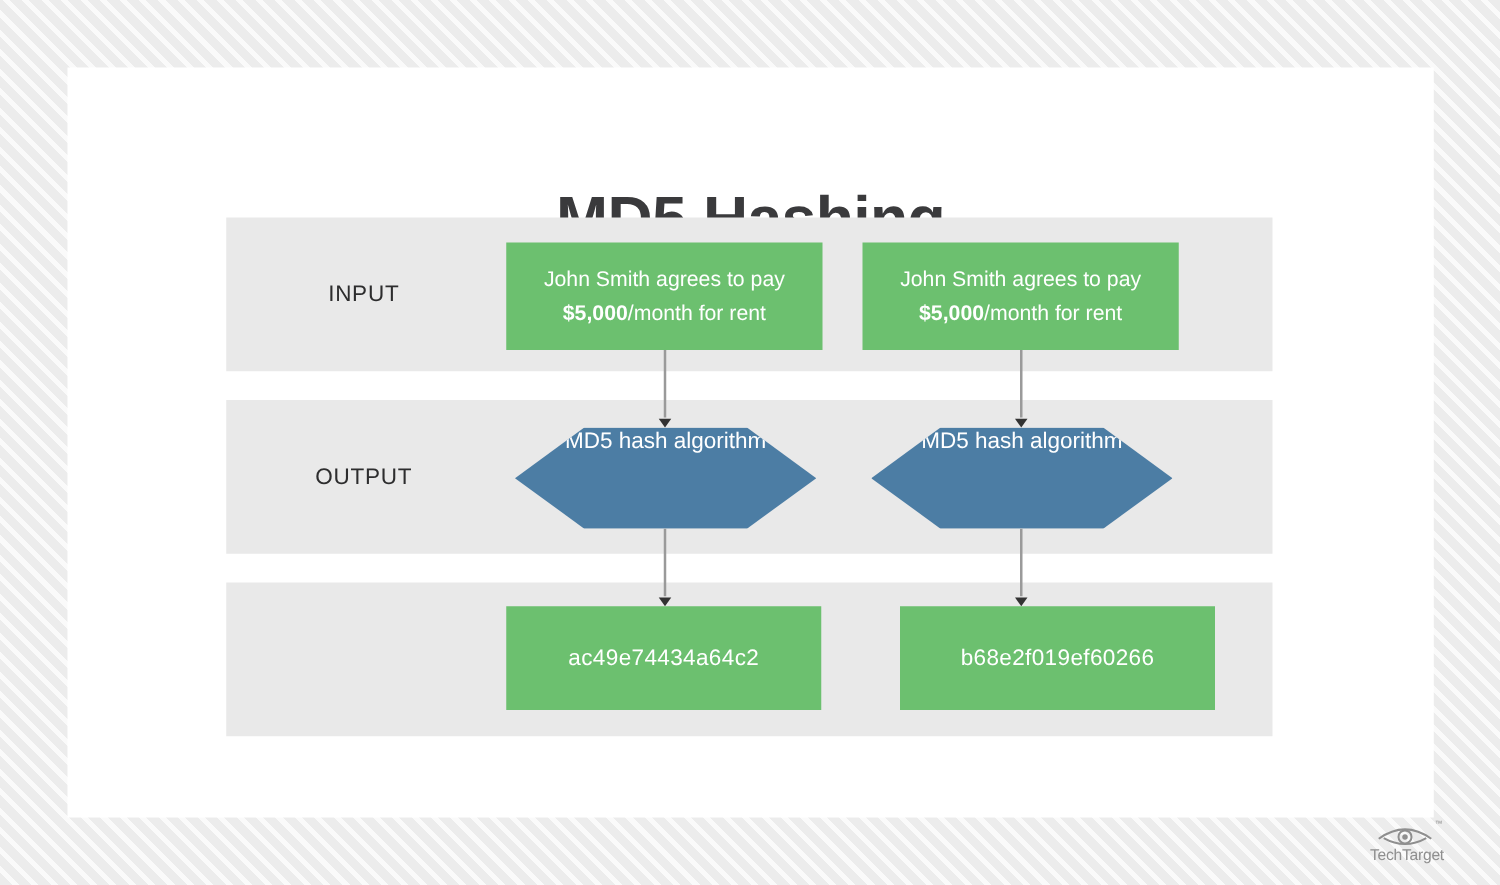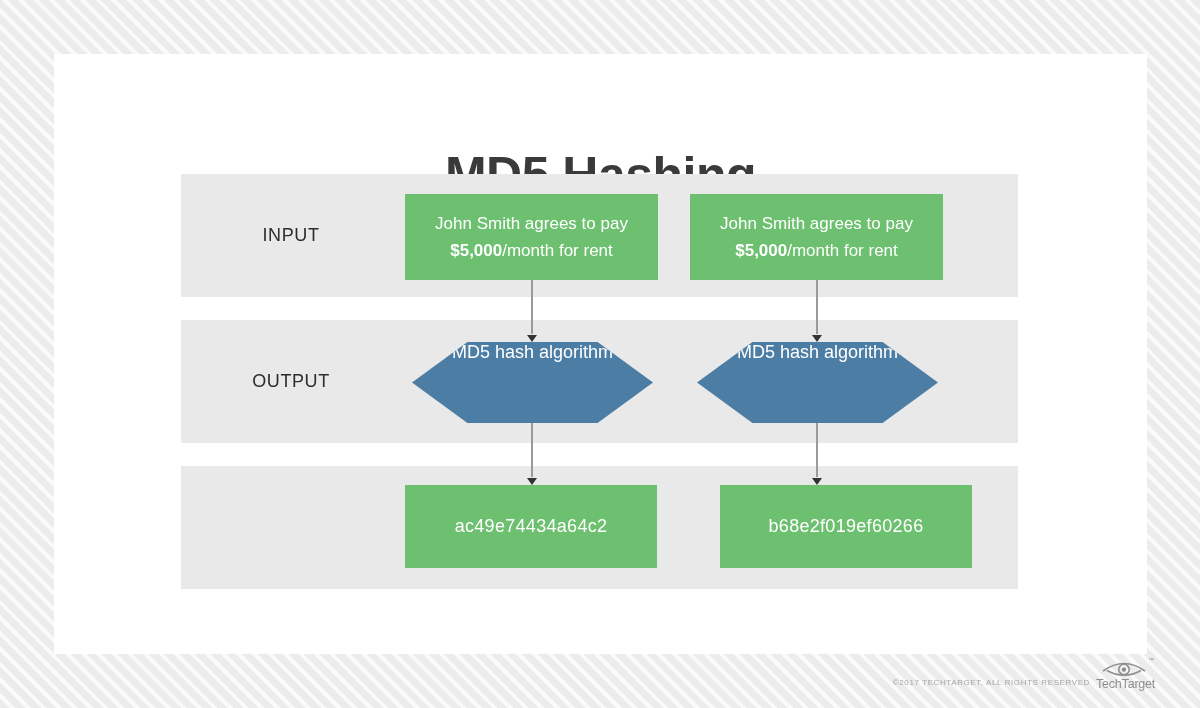--- a/index.html
+++ b/index.html
@@ -131,21 +131,20 @@
       <span>MD5 hash algorithm</span>
     </div>
     <div class="arrow-line a2 col2-x"></div>
     <div class="arrow-head ah2 col2-xh"></div>
     <div class="gbox output-box output-box-2">
       <span class="line">b68e2f019ef60266</span>
     </div>
 
   </div>
 
-  <div class="copyright">©2017 TECHTARGET. ALL RIGHTS RESERVED</div>
   <div class="brand">
     <span class="tm">™</span>
     <svg class="eye" width="46" height="18" viewBox="0 0 46 18">
       <path d="M2 11 Q23 -4 44 11" fill="none" stroke="#8f8f8f" stroke-width="1.6"></path>
       <path d="M6 10.5 Q23 20 40 10.5" fill="none" stroke="#8f8f8f" stroke-width="1.6"></path>
       <circle cx="23" cy="9.5" r="5.2" fill="none" stroke="#8f8f8f" stroke-width="1.6"></circle>
       <circle cx="23" cy="9.5" r="2.2" fill="#8f8f8f"></circle>
     </svg>
     <div class="brand-name">TechTarget</div>
   </div>

